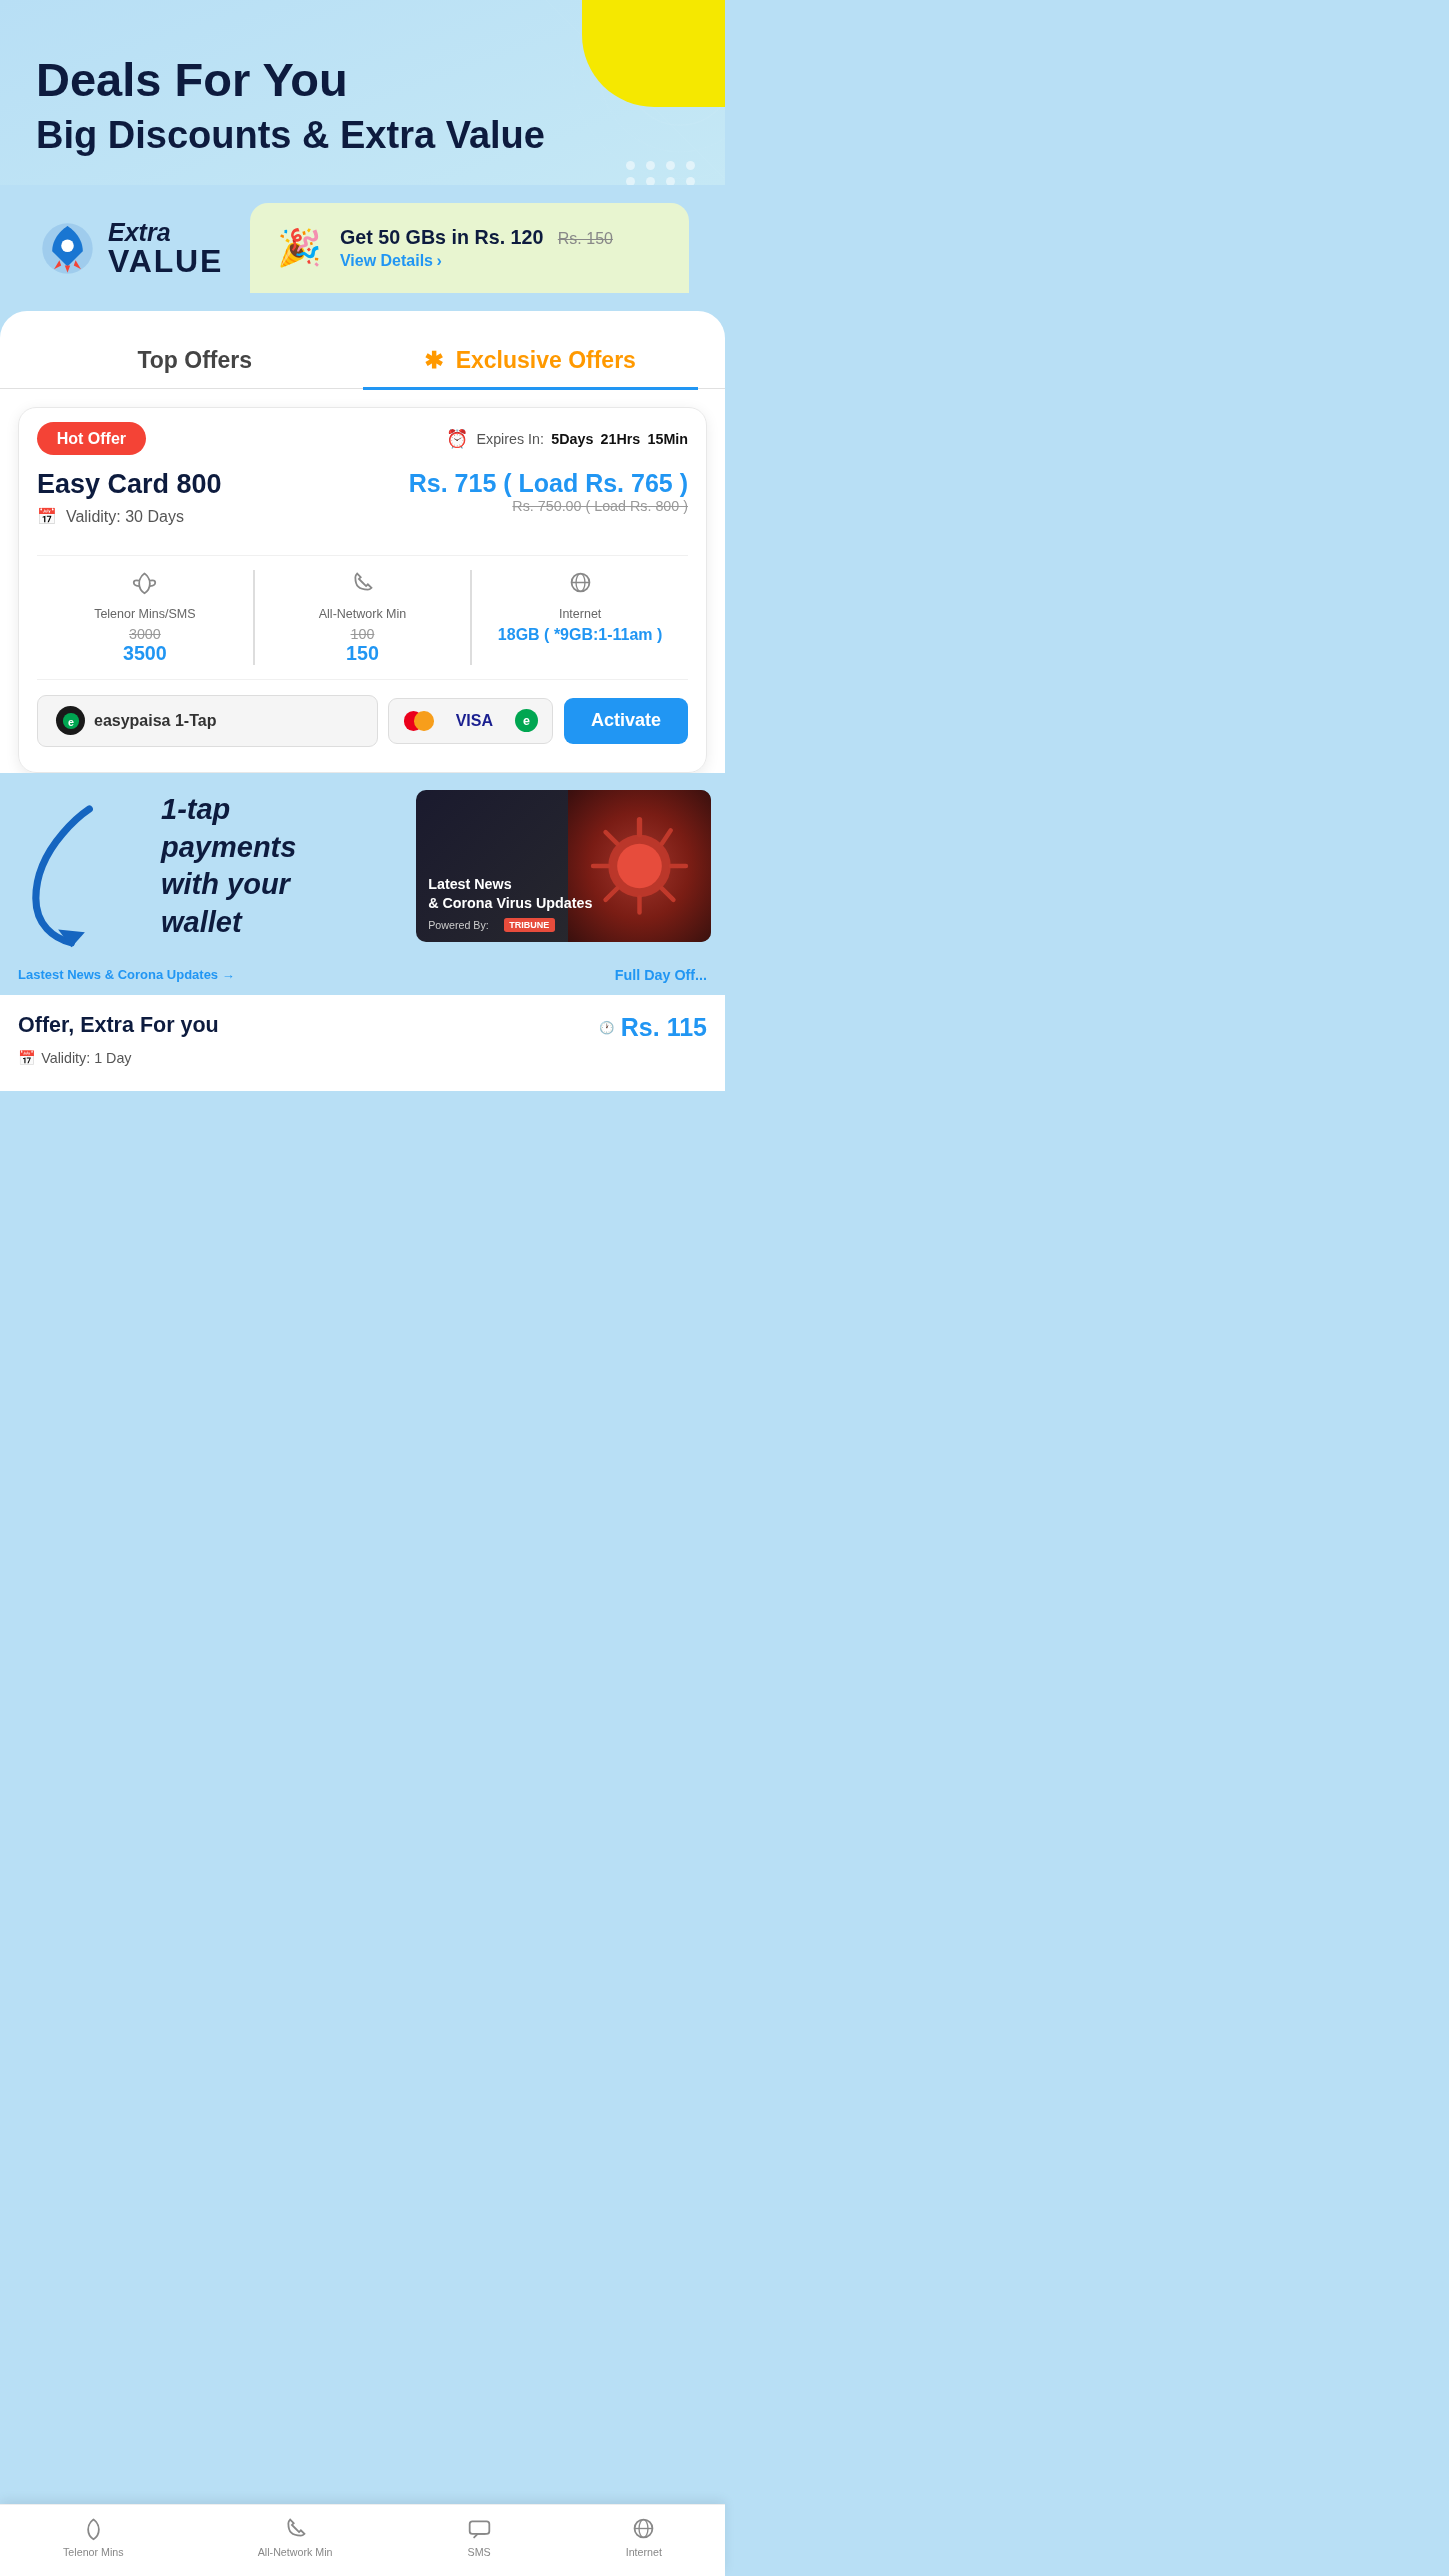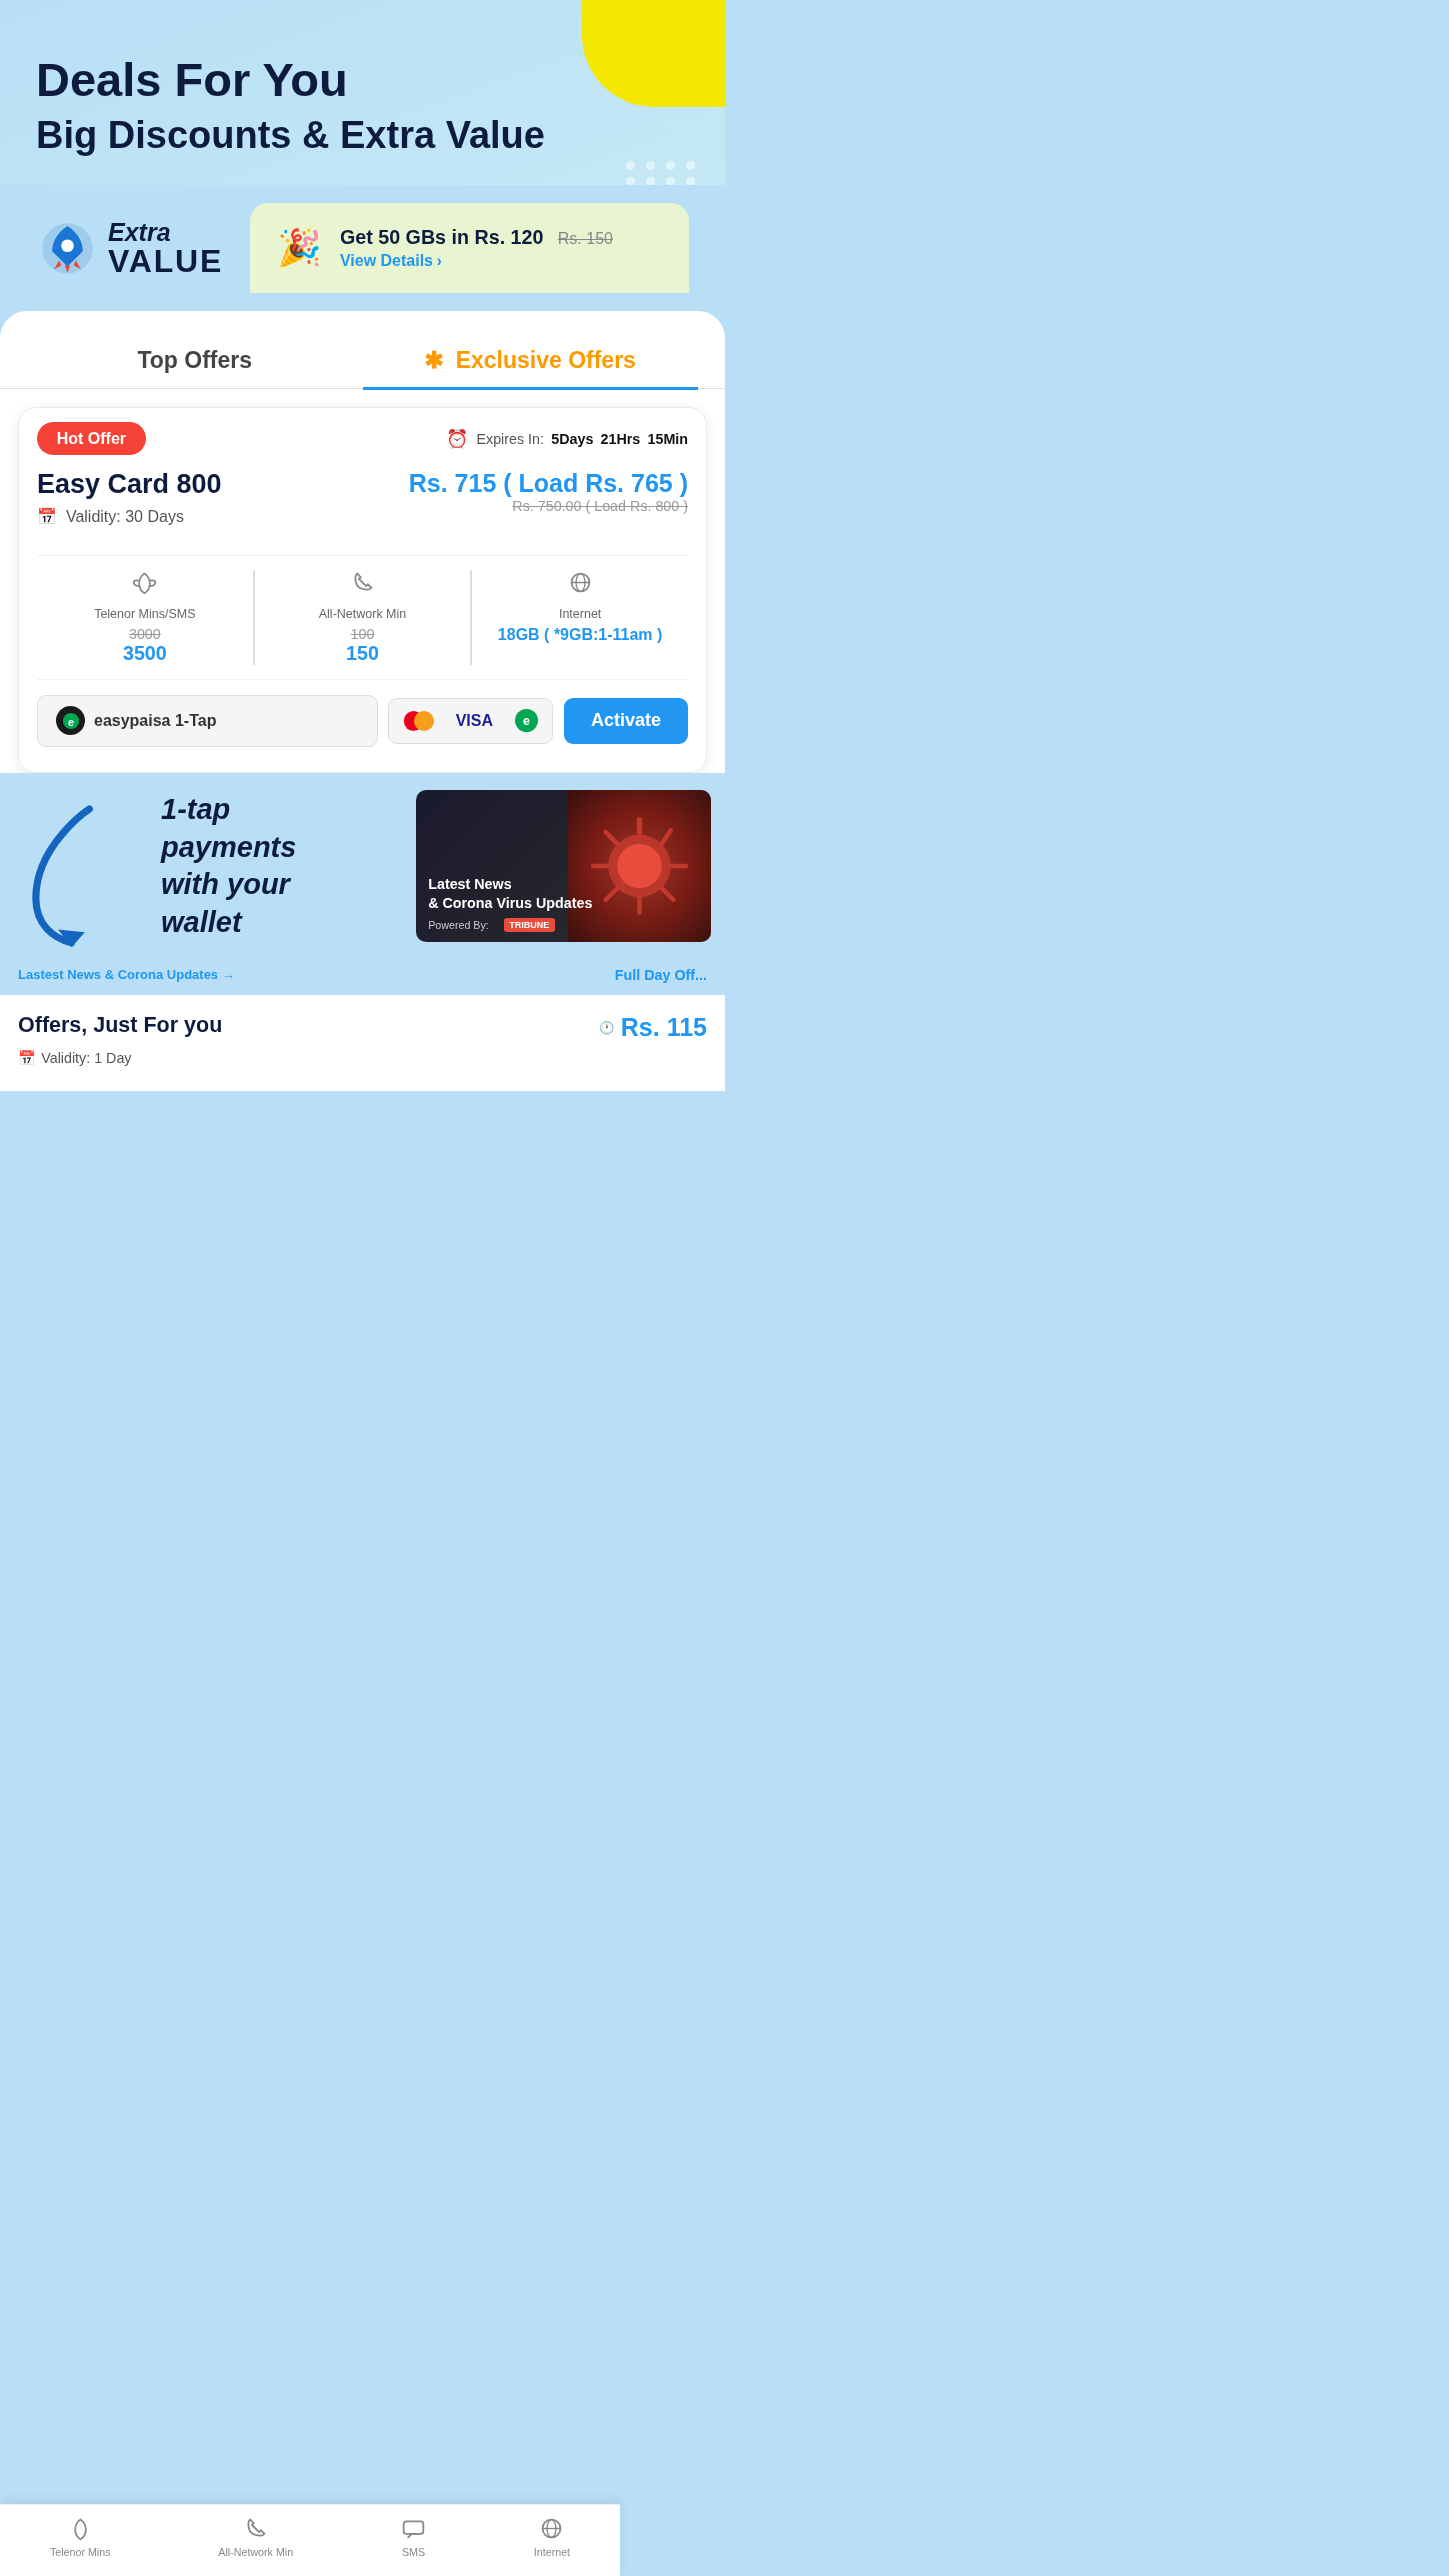--- a/index.html
+++ b/index.html
@@ -589,21 +589,21 @@
     .price-blue-large {
       font-size: 25px;
       font-weight: 900;
       color: #2196F3;
     }
 
     
     .bottom-nav {
       position: fixed;
       bottom: 0;
-      width: 620px;
+      width: 725px;
       background: white;
       display: flex;
       align-items: center;
       justify-content: space-around;
       padding: 10.7px 0 14.3px;
       border-top: 0.9px solid #eee;
       box-shadow: 0 -3.6px 10.7px rgba(0,0,0,0.08);
       z-index: 100;
       gap: 8px;
     }
@@ -856,21 +856,21 @@
   </div>
 </div>
 
 <div class="news-link-row">
   <span class="news-link">Lastest News &amp; Corona Updates →</span>
   <span class="full-day-link">Full Day Off...</span>
 </div>
 
 <div class="second-offer-section">
   <div class="offer-row-header">
-    <span class="offer-just-for-you">Offers, Just For you</span>
+    <span class="offer-just-for-you">Offer, Extra For you</span>
     <div class="expires-mini">
       <span>🕐</span>
       <span class="price-blue-large">Rs. 115</span>
     </div>
   </div>
   <div class="validity-mini">
     <span>📅</span>
     <span>Validity: 1 Day</span>
   </div>
 </div>

